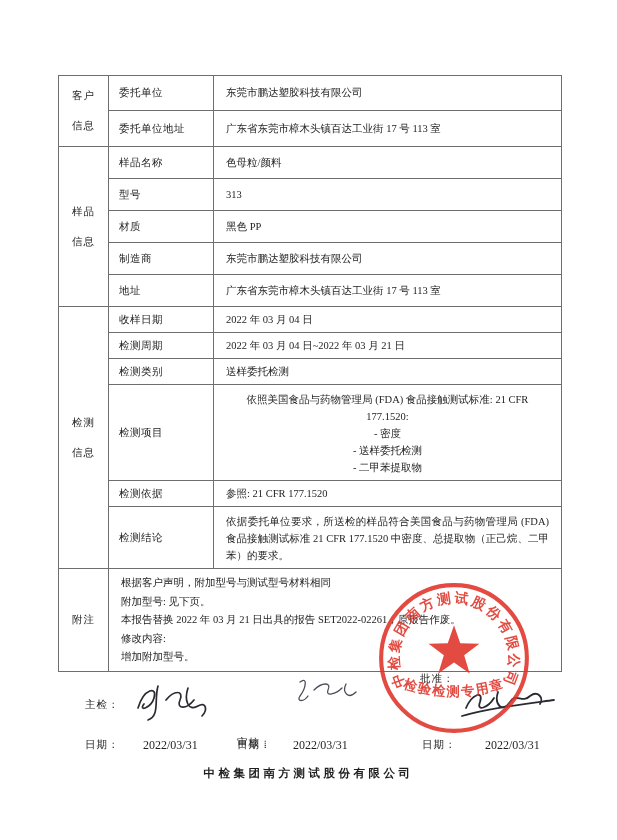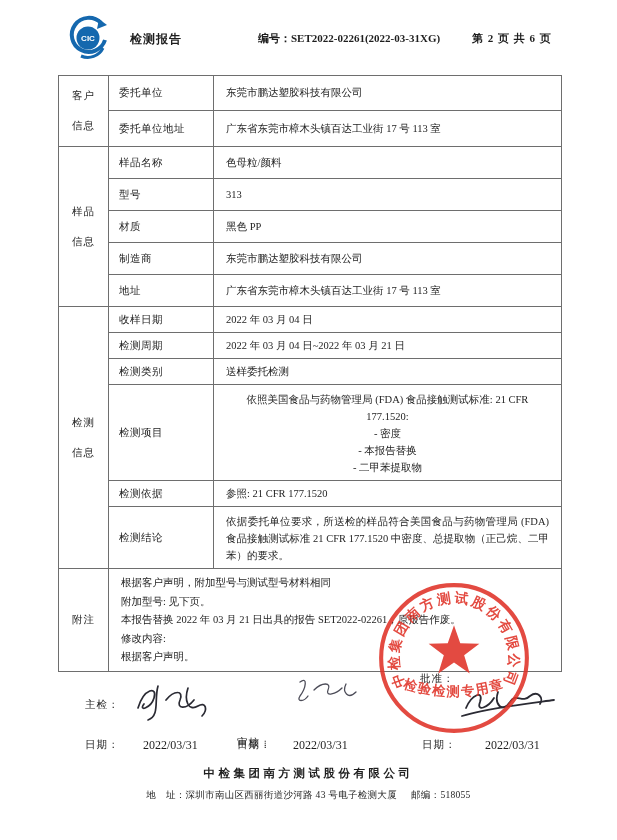--- a/index.html
+++ b/index.html
@@ -38,34 +38,20 @@
   .ftr-company { font-size:11.5px; font-weight:bold; letter-spacing:3.5px; margin-bottom:7px; }
   .ftr-line { font-size:9.5px; line-height:15px; letter-spacing:0.3px; }
   .ftr-link { color:#0b0bd0; text-decoration:underline; font-family:"Liberation Mono","DejaVu Sans Mono",monospace; font-size:9px; }
   .sp { display:inline-block; width:14px; }
 </style>
 </head>
 <body>
 
 <div class="page">
 
-  <div class="hdr">
-    <svg class="logo" viewBox="0 0 50 46">
-      <g fill="none" stroke="#1568ae" stroke-width="4">
-        <path d="M 38,8 A 17,17 0 1 0 42,25"></path>
-        <path d="M 18,41 A 17,17 0 0 0 40,33" stroke-width="3"></path>
-      </g>
-      <polygon points="36,4 44,10 34,14" fill="#1568ae"></polygon>
-      <circle cx="25" cy="23" r="11.5" fill="#1568ae"></circle>
-      <text x="25" y="26" font-size="8" font-weight="bold" fill="#ffffff" text-anchor="middle" font-family="Liberation Sans, sans-serif">CIC</text>
-    </svg>
-    <div class="hdr-title">检测报告</div>
-    <div class="hdr-no"><span>编号：</span><span>SET2022-02261(2022-03-31XG)</span></div>
-    <div class="hdr-page">第 2 页 共 6 页</div>
-  </div>
 
   <table class="main">
     <colgroup>
         <col style="width:50px">
         <col style="width:105px">
         <col style="width:348px">
       </colgroup>
     <tbody>
       <tr class="h35">
         <td class="group" rowspan="2">客户
@@ -111,40 +97,40 @@
       </tr>
       <tr class="h26">
         <td class="lbl">检测类别</td>
         <td class="val">送样委托检测</td>
       </tr>
       <tr class="h84">
         <td class="lbl">检测项目</td>
         <td class="multi">
           <div>依照美国食品与药物管理局 (FDA) 食品接触测试标准: 21 CFR 177.1520:</div>
           <div>-  密度</div>
-          <div>-  本报告替换</div>
+          <div>-  送样委托检测</div>
           <div>-  二甲苯提取物</div>
         </td>
       </tr>
       <tr class="h26">
         <td class="lbl">检测依据</td>
         <td class="val">参照: 21 CFR 177.1520</td>
       </tr>
       <tr class="h52">
         <td class="lbl">检测结论</td>
         <td class="multi just">依据委托单位要求，所送检的样品符合美国食品与药物管理局 (FDA) 食品接触测试标准 21 CFR 177.1520 中密度、总提取物（正己烷、二甲苯）的要求。</td>
       </tr>
       <tr class="h94">
         <td class="group">附注</td>
         <td class="notecell" colspan="2">
           <div>根据客户声明，附加型号与测试型号材料相同</div>
           <div>附加型号: 见下页。</div>
           <div>本报告替换 2022 年 03 月 21 日出具的报告 SET2022-02261，原报告作废。</div>
           <div>修改内容:</div>
-          <div>根据客户声明。</div>
+          <div>增加附加型号。</div>
         </td>
       </tr>
     </tbody>
   </table>
 
   <div class="sig-label" style="left:85px; top:698px;">主检：</div>
   <div class="sig-label" style="left:237px; top:698px;margin-top:38px;">审核：</div>
   <div class="sig-label" style="left:420px; top:672px;">批准：</div>
 
   <svg class="sigsvg" style="left:128px; top:676px;" width="88" height="46" viewBox="0 0 88 46">
@@ -187,18 +173,15 @@
       <textPath href="#ringArc" startOffset="50%" text-anchor="middle">中检集团南方测试股份有限公司</textPath>
     </text>
     <polygon points="76,44 82.1,61.6 100.7,62 85.9,73.2 91.3,91 76,80.4 60.7,91 66.1,73.2 51.3,62 69.9,61.6" fill="#e03227"></polygon>
     <text font-size="13" font-weight="bold" fill="#e03227" letter-spacing="1.5" font-family="Liberation Sans, sans-serif">
       <textPath href="#bannerArc" startOffset="50%" text-anchor="middle">检验检测专用章</textPath>
     </text>
   </svg>
 
   <div class="ftr">
     <div class="ftr-company">中检集团南方测试股份有限公司</div>
-    <div class="ftr-line">
-      <span>地　址：</span><span>深圳市南山区西丽街道沙河路 43 号电子检测大厦</span><span class="sp"></span><span>邮编：</span><span>518055</span>
-    </div>
   </div>
 
 </div>
 
 </body></html>

